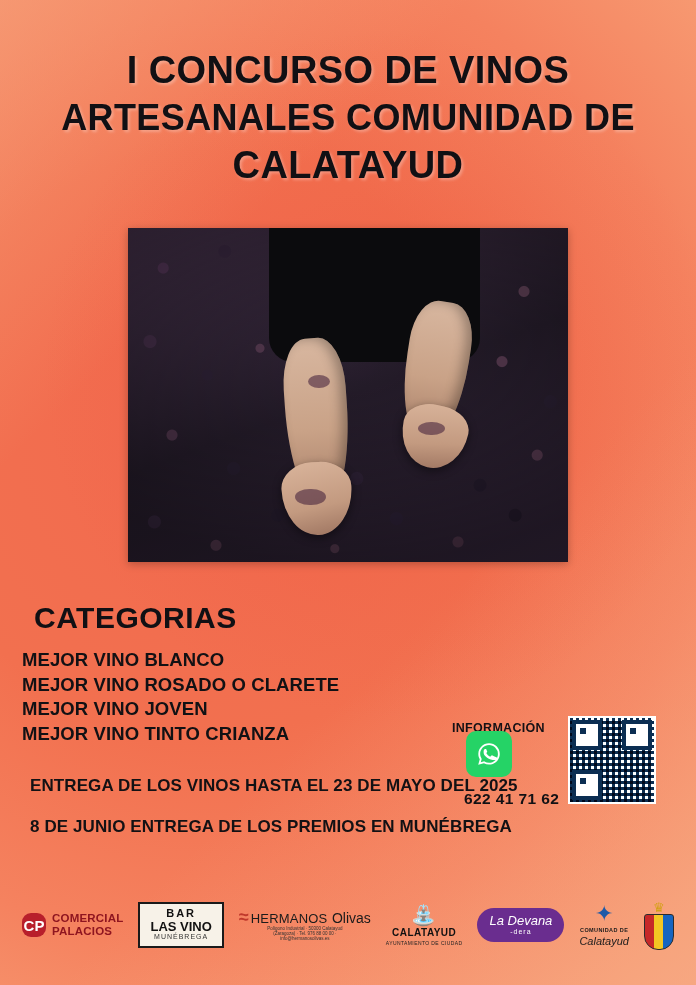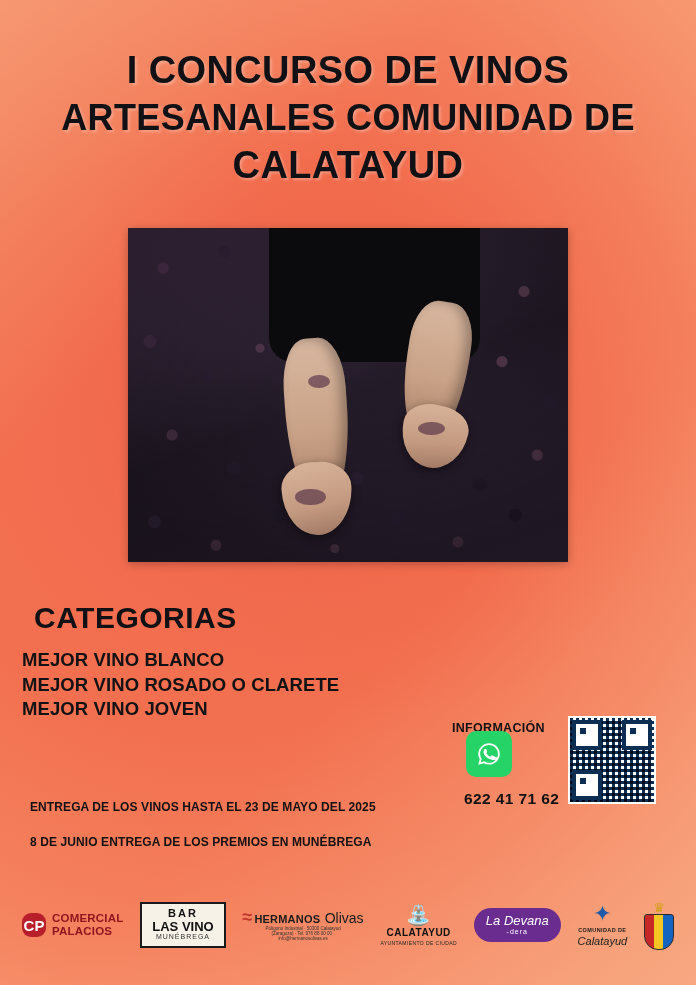--- a/index.html
+++ b/index.html
@@ -164,22 +164,22 @@
     font-size: 18.5px;
     font-weight: bold;
     line-height: 24.5px;
     color: #121114;
     letter-spacing: 0.1px;
   }
 
   .deadlines {
     position: absolute;
     left: 30px;
-    top: 800px;
-    font-size: 12px;
+    top: 776px;
+    font-size: 17px;
     font-weight: bold;
     color: #131114;
     letter-spacing: 0.1px;
   }
   .deadlines div + div { margin-top: 21px; }
 
   
   .info-label {
     position: absolute;
     top: 689px;
@@ -293,21 +293,21 @@
     padding: 4px 10px 5px;
     line-height: 1.05;
   }
   .sp-menas .l1 { font-size: 11px; font-weight: bold; color: #111; letter-spacing: 2px; }
   .sp-menas .l2 { font-size: 13px; font-weight: bold; color: #111; }
   .sp-menas .l3 { font-size: 7px; color: #333; letter-spacing: 1px; }
 
   .sp-olivas { flex-direction: column; line-height: 1.1; }
   .sp-olivas .top { display: flex; align-items: center; gap: 4px; }
   .sp-olivas .swirl { color: #c0392b; font-size: 18px; font-weight: bold; letter-spacing: -2px; }
-  .sp-olivas .n1 { font-size: 11px; font-weight: bold; color: #1b1b1b; letter-spacing: 0.2px; }
+  .sp-olivas .n1 { font-size: 13px; font-weight: normal; color: #1b1b1b; letter-spacing: 0.2px; }
   .sp-olivas .n2 { font-size: 14px; color: #1b1b1b; }
   .sp-olivas .sub { font-size: 4.5px; color: #333; max-width: 94px; }
 
   .sp-calatayud { flex-direction: column; gap: 2px; }
   .sp-calatayud .glyph { font-size: 20px; color: #1b1b1b; line-height: 1; }
   .sp-calatayud .n { font-size: 10px; font-weight: bold; color: #111; letter-spacing: 0.5px; }
   .sp-calatayud .s { font-size: 5px; color: #222; letter-spacing: 0.4px; }
 
   .sp-devana {
     background: #6a2d8f;
@@ -356,20 +356,21 @@
       <div class="stain" style="left:38%;top:78%;width:7%;height:5%;"></div>
       <div class="stain" style="left:66%;top:58%;width:6%;height:4%;"></div>
       <div class="stain" style="left:41%;top:44%;width:5%;height:4%;"></div>
     </div>
 
     <div class="cat-heading">CATEGORIAS</div>
     <ul class="cat-list">
       <li>MEJOR VINO BLANCO</li>
       <li>MEJOR VINO ROSADO O CLARETE</li>
       <li>MEJOR VINO JOVEN</li>
+      <li>MEJOR VINO TINTO CRIANZA</li>
     </ul>
 
     <div class="deadlines">
       <div>ENTREGA DE LOS VINOS HASTA EL 23 DE MAYO DEL 2025</div>
       <div>8 DE JUNIO ENTREGA DE LOS PREMIOS EN MUNÉBREGA</div>
     </div>
 
     <div class="info-label contact">INFORMACIÓN</div>
     <div class="info-label bases">BASES</div>
 

